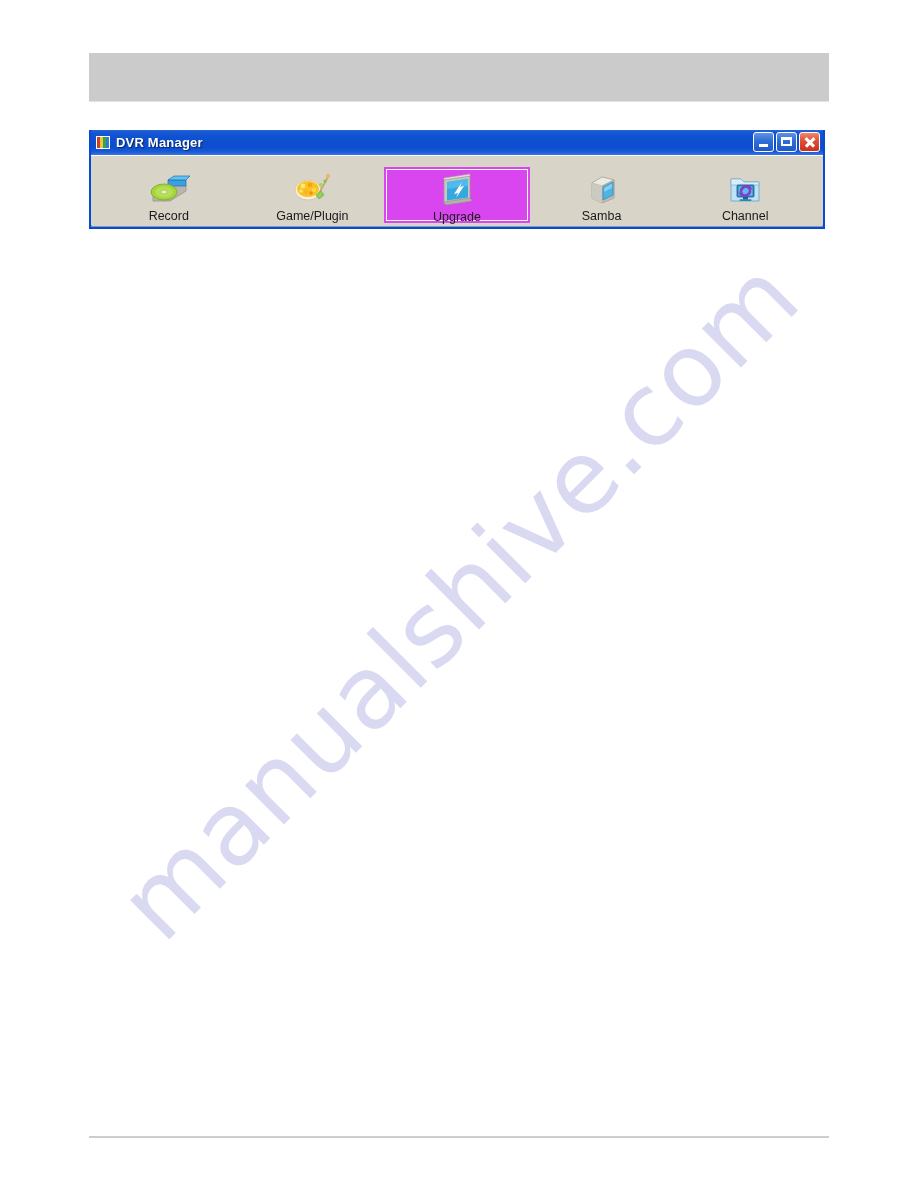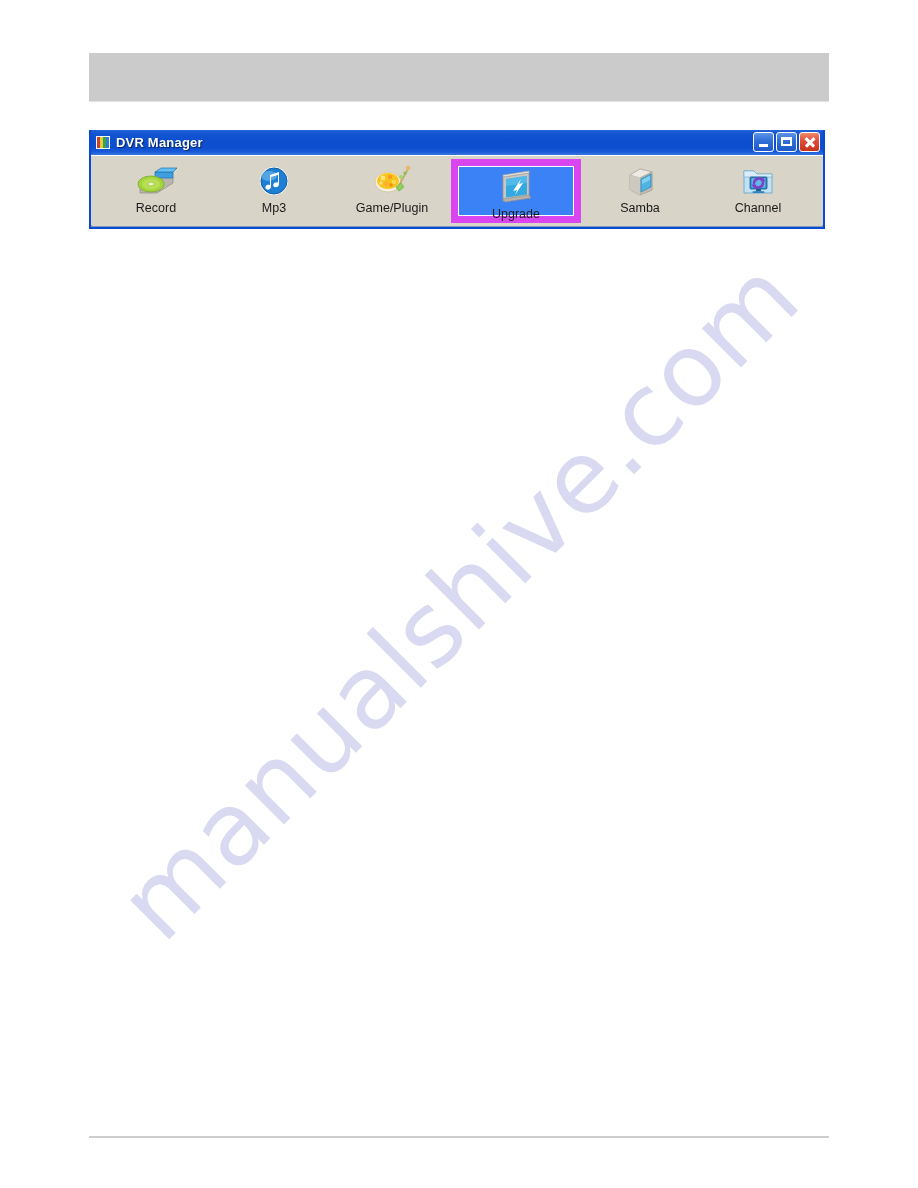--- a/index.html
+++ b/index.html
@@ -173,38 +173,38 @@
   }
   .win-btn.close .x1 { transform: rotate(45deg); }
   .win-btn.close .x2 { transform: rotate(-45deg); }
 
   
   #toolbar {
     height: 70px;
     background: #d8d4c8;
     display: flex;
     align-items: stretch;
-    padding: 3px 6px 2px 6px;
+    padding: 11px 6px 2px 6px;
     box-sizing: border-box;
     border-top: 1px solid #ffffff;
   }
   .tool-btn {
     flex: 1 1 0;
     display: flex;
     flex-direction: column;
     align-items: center;
     justify-content: flex-start;
     padding-top: 3px;
     box-sizing: border-box;
     border: 1px solid transparent;
     cursor: pointer;
   }
   .tool-btn.selected {
-    border: 7px solid #d946ef;
-    background: #3b82f6;
+    border: 2px solid #d946ef;
+    background: #d946ef;
     box-shadow: 0 0 0 1px #ffffff inset;
   }
   .tool-icon {
     width: 42px;
     height: 36px;
     position: relative;
     flex: 0 0 auto;
   }
   .tool-icon svg { display: block; }
   .tool-label {
@@ -252,32 +252,20 @@
             <polygon points="20,9 38,9 38,15 20,15" fill="#3d9fe0" stroke="#2071ad" stroke-width="0.7"></polygon>
             <polygon points="20,9 26,5 42,5 38,9" fill="#63c0f0" stroke="#2071ad" stroke-width="0.7"></polygon>
             <ellipse cx="16" cy="21" rx="13" ry="8" fill="#a4d63c" stroke="#7aa82a" stroke-width="0.8"></ellipse>
             <ellipse cx="16" cy="21" rx="9" ry="5.4" fill="#bde05c" opacity="0.8"></ellipse>
             <ellipse cx="16" cy="21" rx="3" ry="1.9" fill="#e9f5c2" stroke="#8fb83a" stroke-width="0.6"></ellipse>
           </svg>
         </div>
         <div class="tool-label">Record</div>
       </div>
 
-      <div class="tool-btn">
-        <div class="tool-icon">
-          <svg width="42" height="36" viewBox="0 0 42 36">
-            <circle cx="21" cy="18" r="14" fill="#ffffff"></circle>
-            <circle cx="21" cy="18" r="13" fill="#1c7fd4"></circle>
-            <circle cx="21" cy="18" r="13" fill="none" stroke="#0e5ea8" stroke-width="1"></circle>
-            <ellipse cx="16" cy="13" rx="8" ry="5" fill="#7fc3ef" opacity="0.55"></ellipse>
-            <path d="M26 9 L26 21 C26 23.5 23.5 25 21.5 24 C19.5 23 20 20 22.5 19.4 C23.5 19.1 24.5 19.3 25 19.8 L25 12 L18 14 L18 23.5 C18 26 15.5 27.4 13.5 26.3 C11.6 25.3 12.1 22.4 14.6 21.8 C15.6 21.5 16.5 21.7 17 22.1 L17 12 Z" fill="#ffffff"></path>
-          </svg>
-        </div>
-        <div class="tool-label">Mp3</div>
-      </div>
 
 
       <div class="tool-btn">
         <div class="tool-icon">
           <svg width="42" height="36" viewBox="0 0 42 36">
             <ellipse cx="17" cy="19" rx="13" ry="10" fill="#f7f1de" stroke="#cfc4a0" stroke-width="0.8"></ellipse>
             <ellipse cx="17" cy="18" rx="11" ry="8" fill="#f7c31e"></ellipse>
             <circle cx="12" cy="15" r="2.4" fill="#ffe680"></circle>
             <circle cx="19" cy="14" r="2.2" fill="#ff9a1e"></circle>
             <circle cx="23" cy="19" r="2.2" fill="#ffd94a"></circle>

